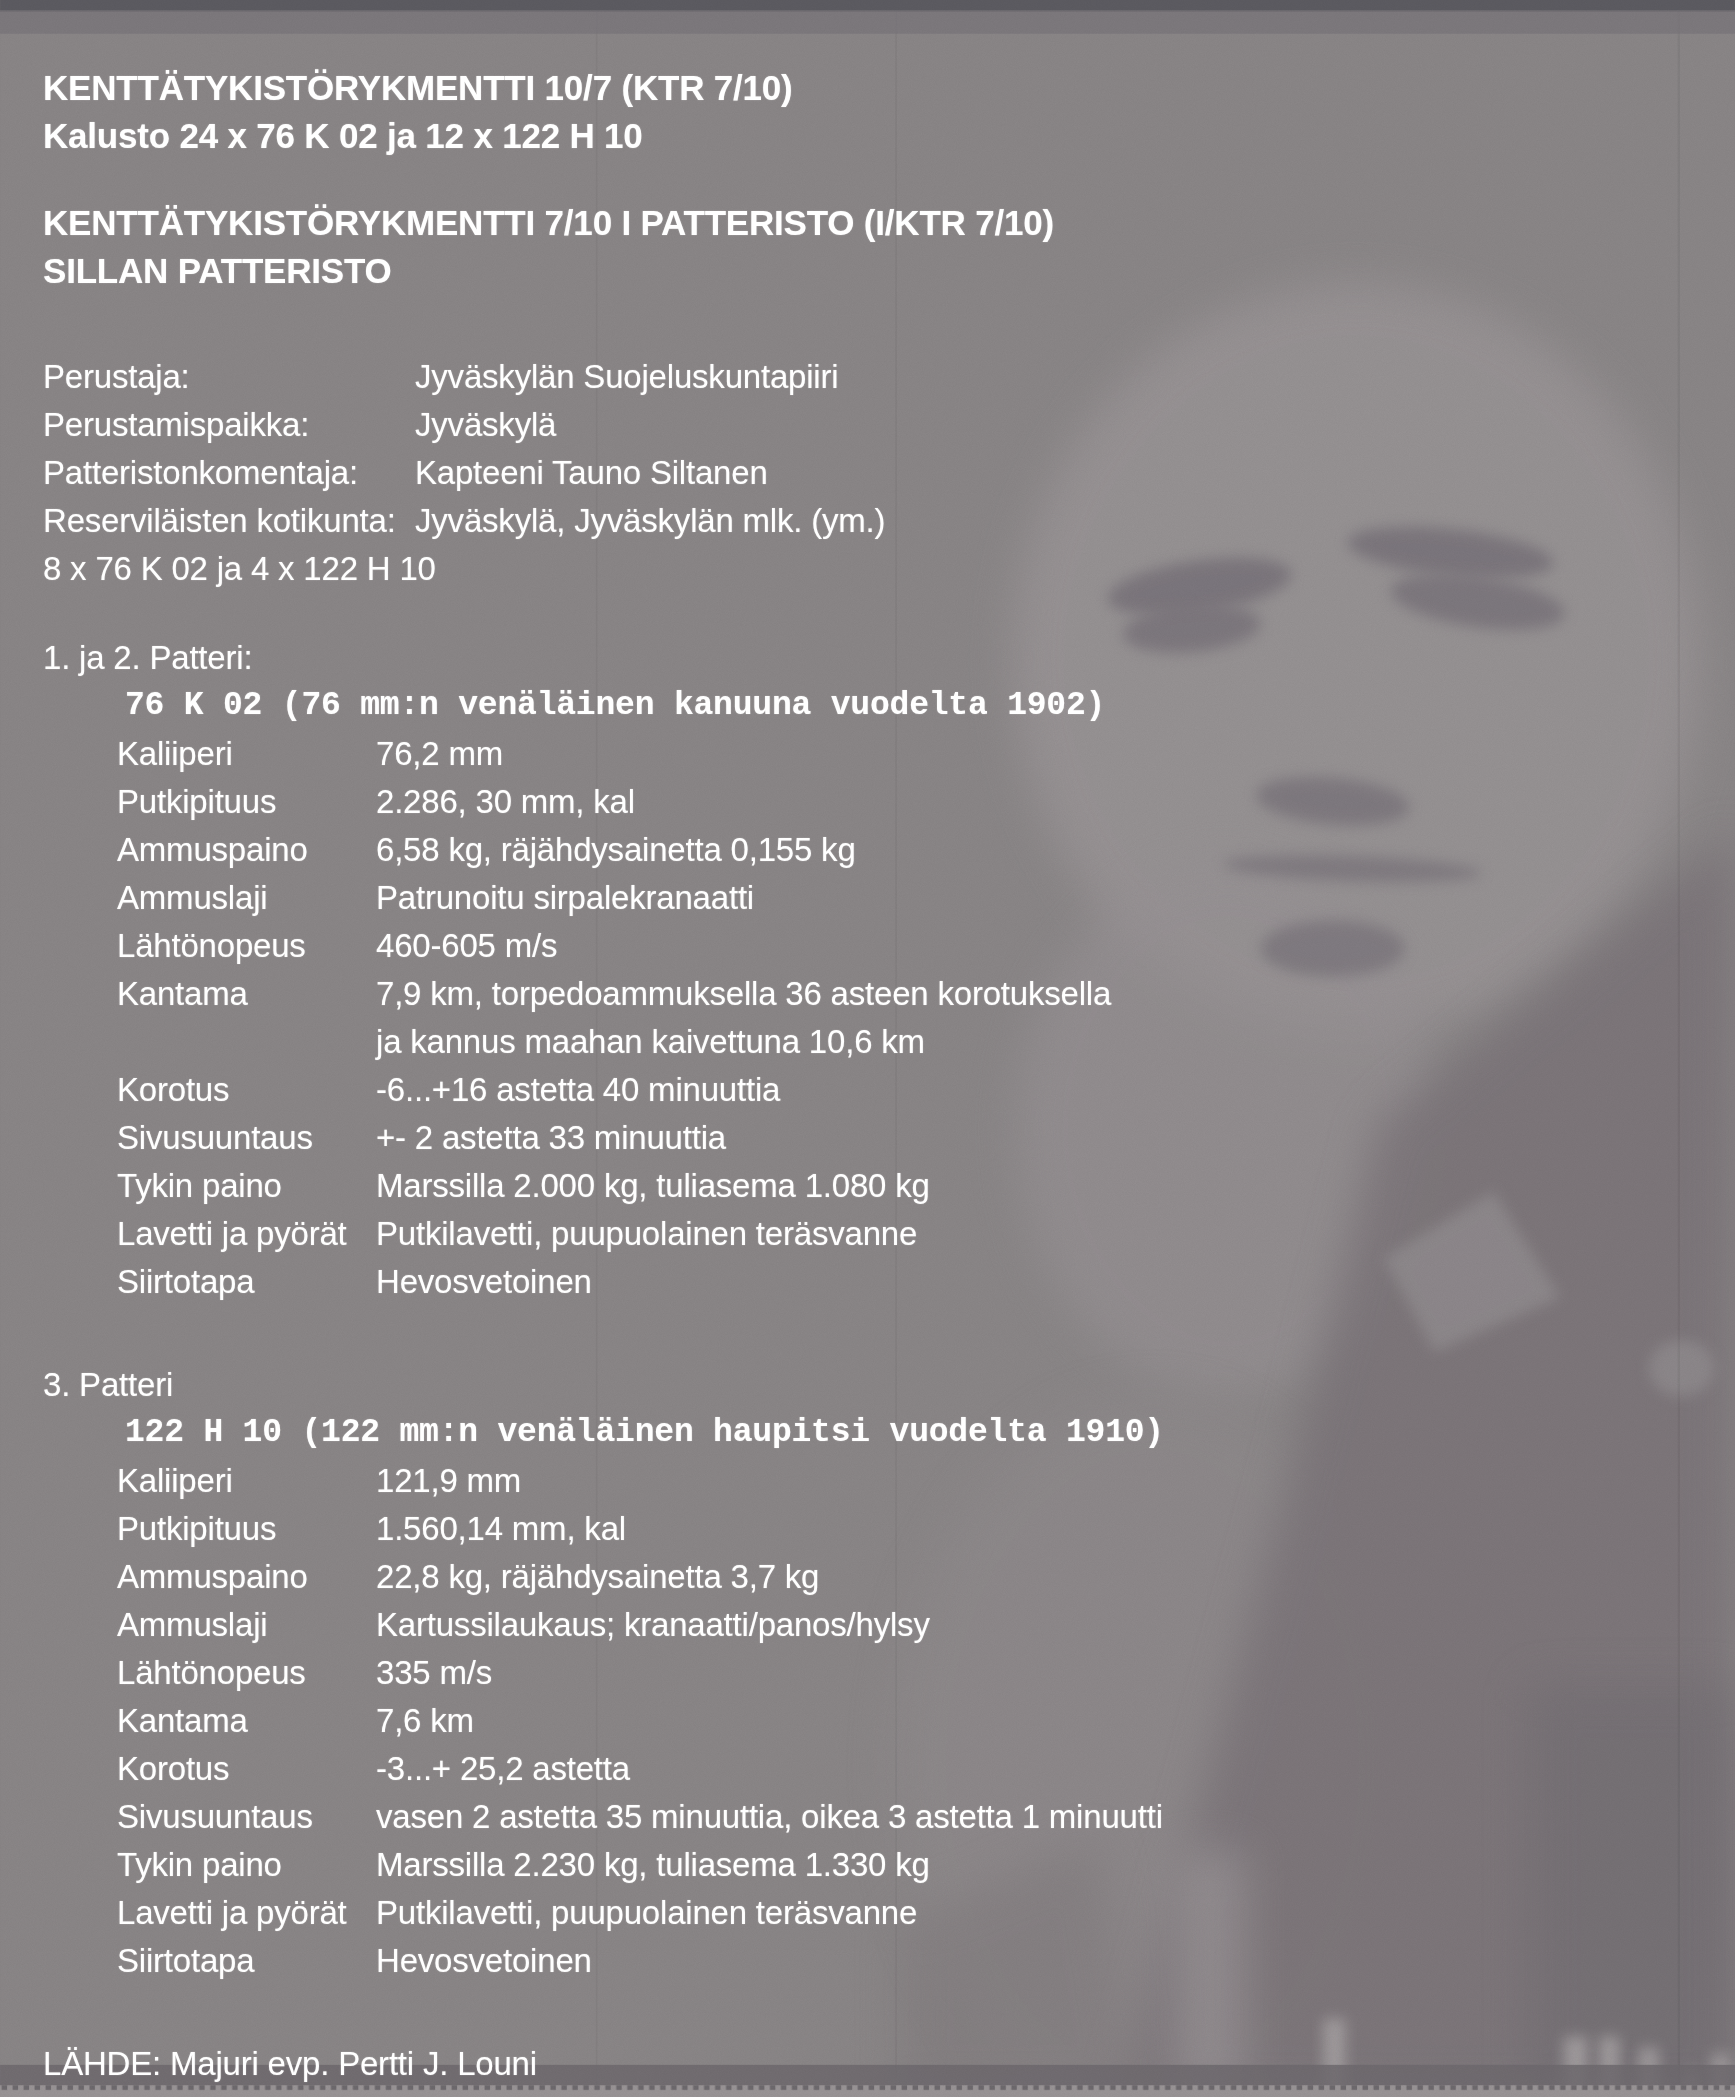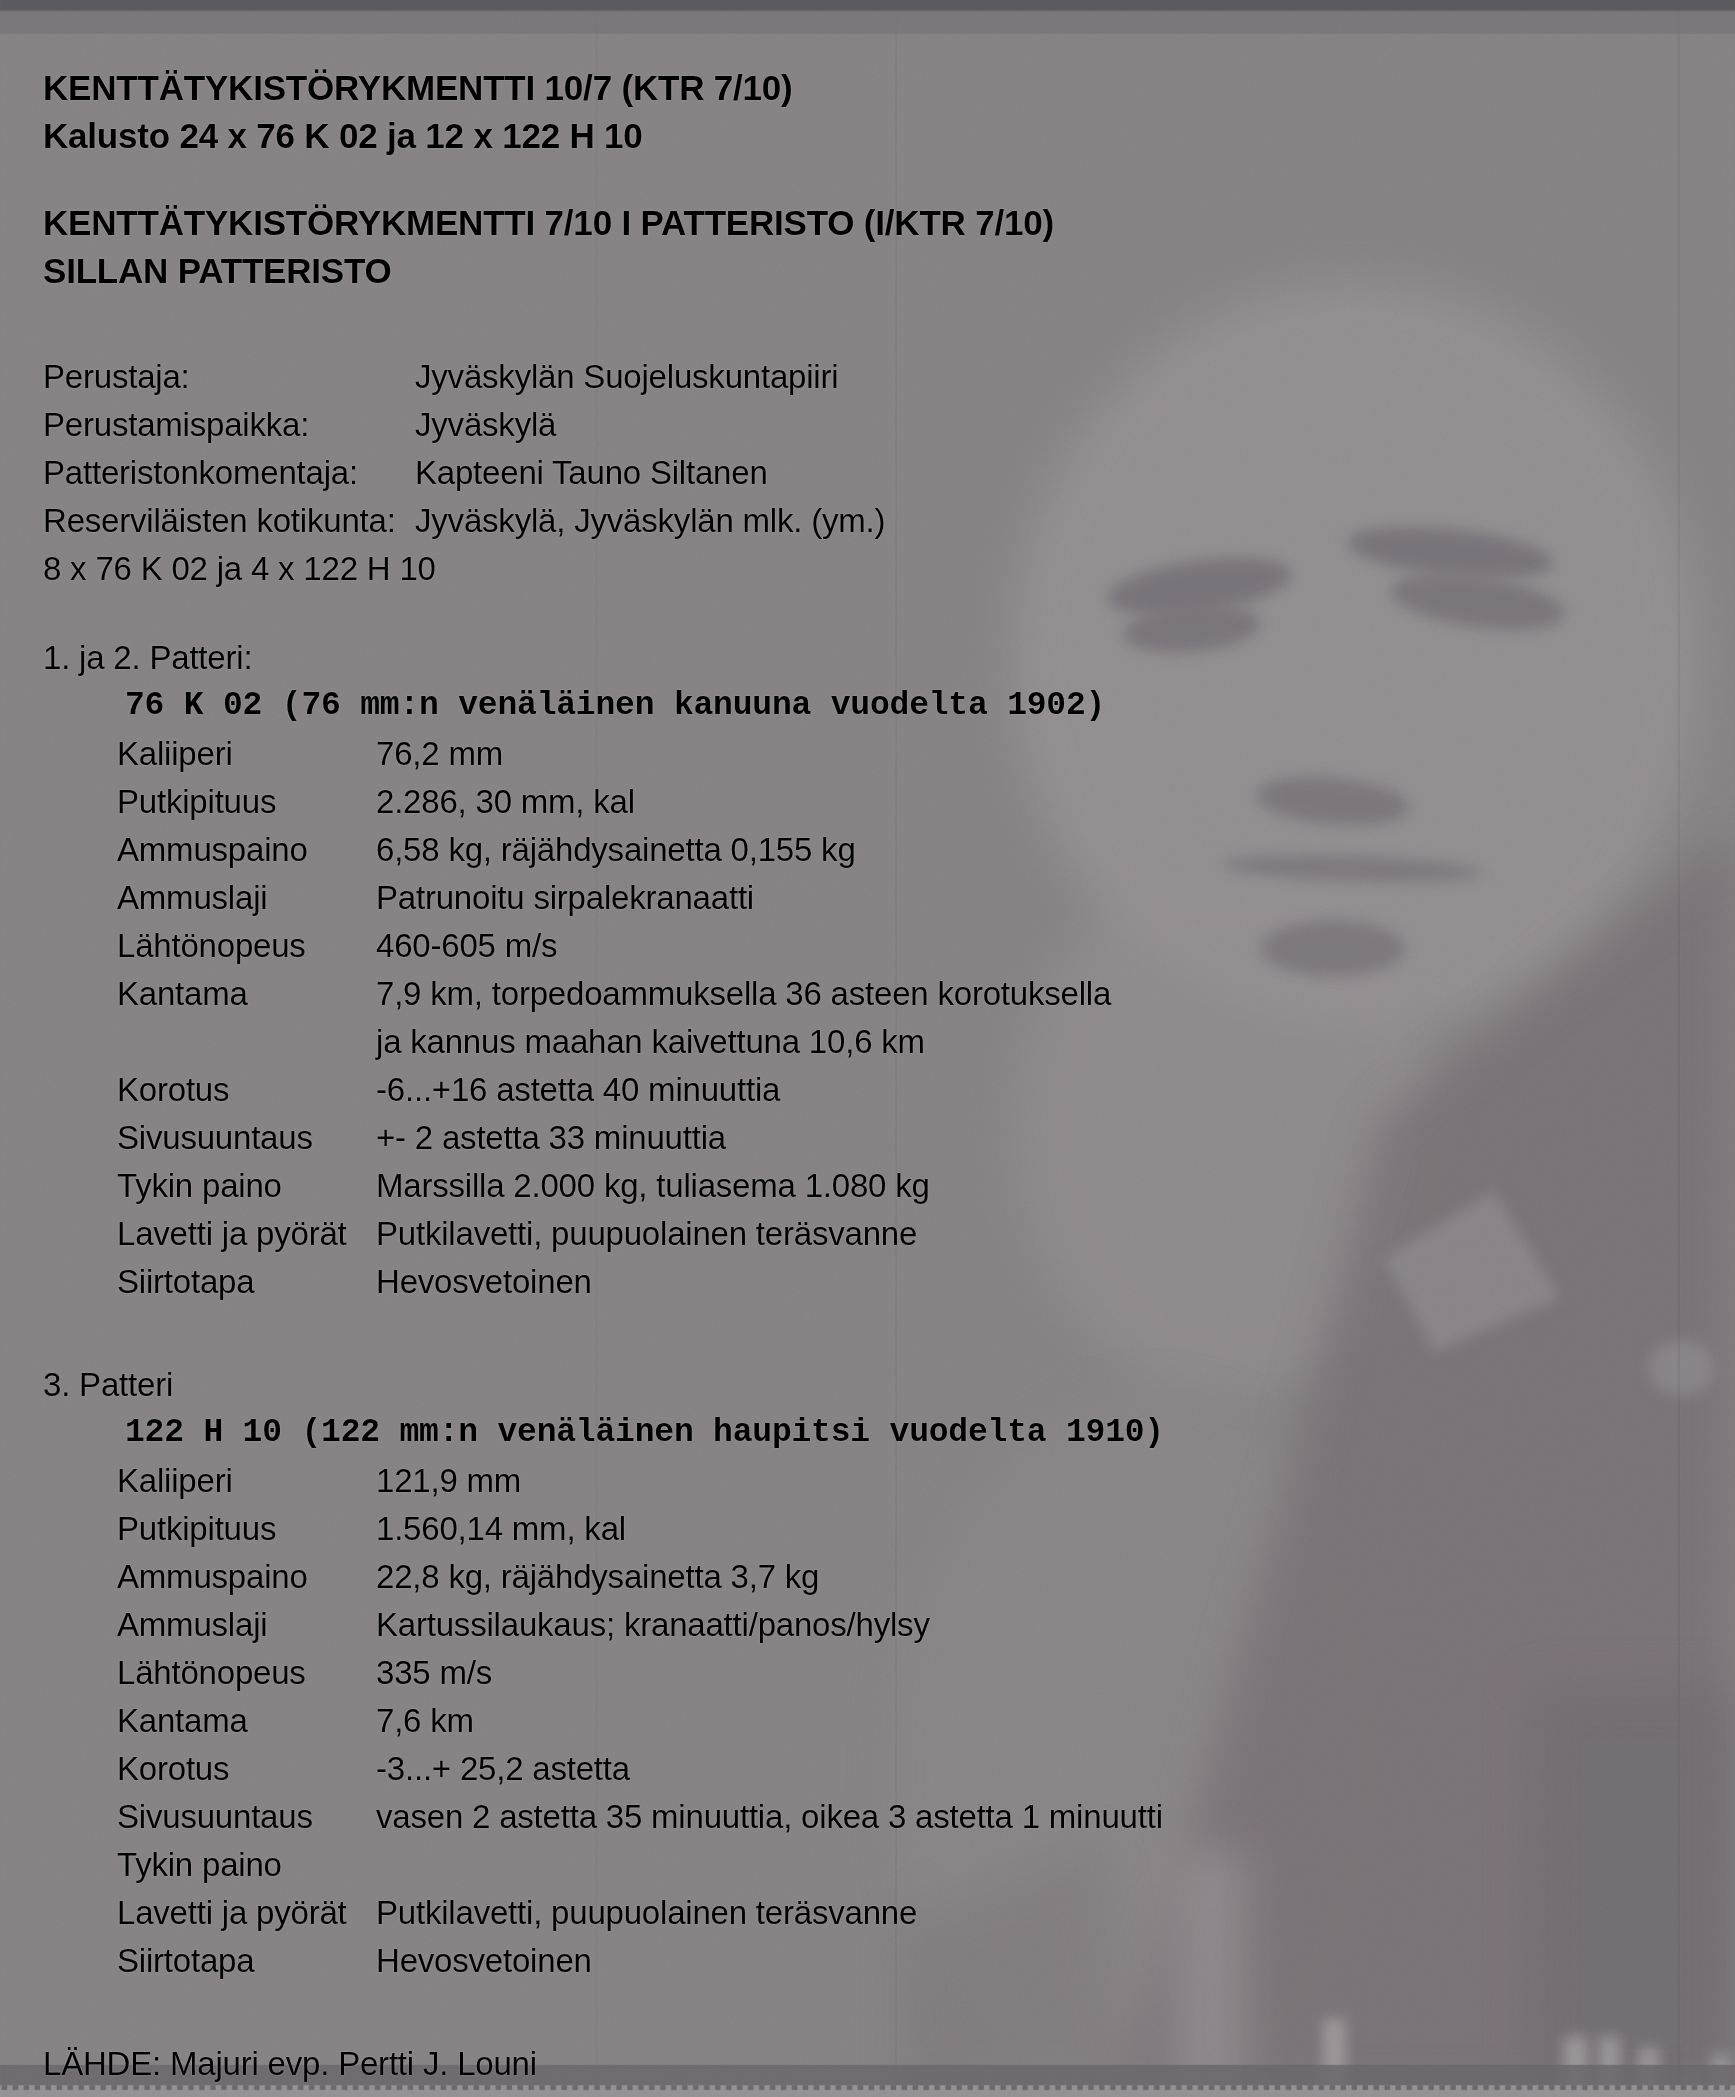--- a/index.html
+++ b/index.html
@@ -7,21 +7,21 @@
     position:relative;
     width:1735px;height:2097px;
     background:#8b8788;
     overflow:hidden;
     font-family:"Liberation Sans", sans-serif;
   }
   .bg{position:absolute;inset:0;pointer-events:none;}
   .content{
     position:relative;
     padding:64px 46px 0 43px;
-    color:#000000;
+    color:#ffffff;
     font-size:33px;
     line-height:48px;
     text-shadow:0 0 1.6px rgba(240,238,236,.45);
     letter-spacing:-0.2px;
   }
   .h-block{font-weight:bold;font-size:35px;line-height:48px;}
   .h1-block{margin-bottom:39px;}
   .h2-block{margin-bottom:58px;}
   .info-list{margin-bottom:41px;}
   .info-row{display:flex;}
@@ -242,20 +242,21 @@
             <div class="val">-3...+ 25,2 astetta</div>
           </div>
 
           <div class="spec-row">
             <div class="lbl">Sivusuuntaus</div>
             <div class="val">vasen 2 astetta 35 minuuttia, oikea 3 astetta 1 minuutti</div>
           </div>
 
           <div class="spec-row">
             <div class="lbl">Tykin paino</div>
+            <div class="val">Marssilla 2.230 kg, tuliasema 1.330 kg</div>
           </div>
 
           <div class="spec-row">
             <div class="lbl">Lavetti ja pyörät</div>
             <div class="val">Putkilavetti, puupuolainen teräsvanne</div>
           </div>
 
           <div class="spec-row">
             <div class="lbl">Siirtotapa</div>
             <div class="val">Hevosvetoinen</div>

